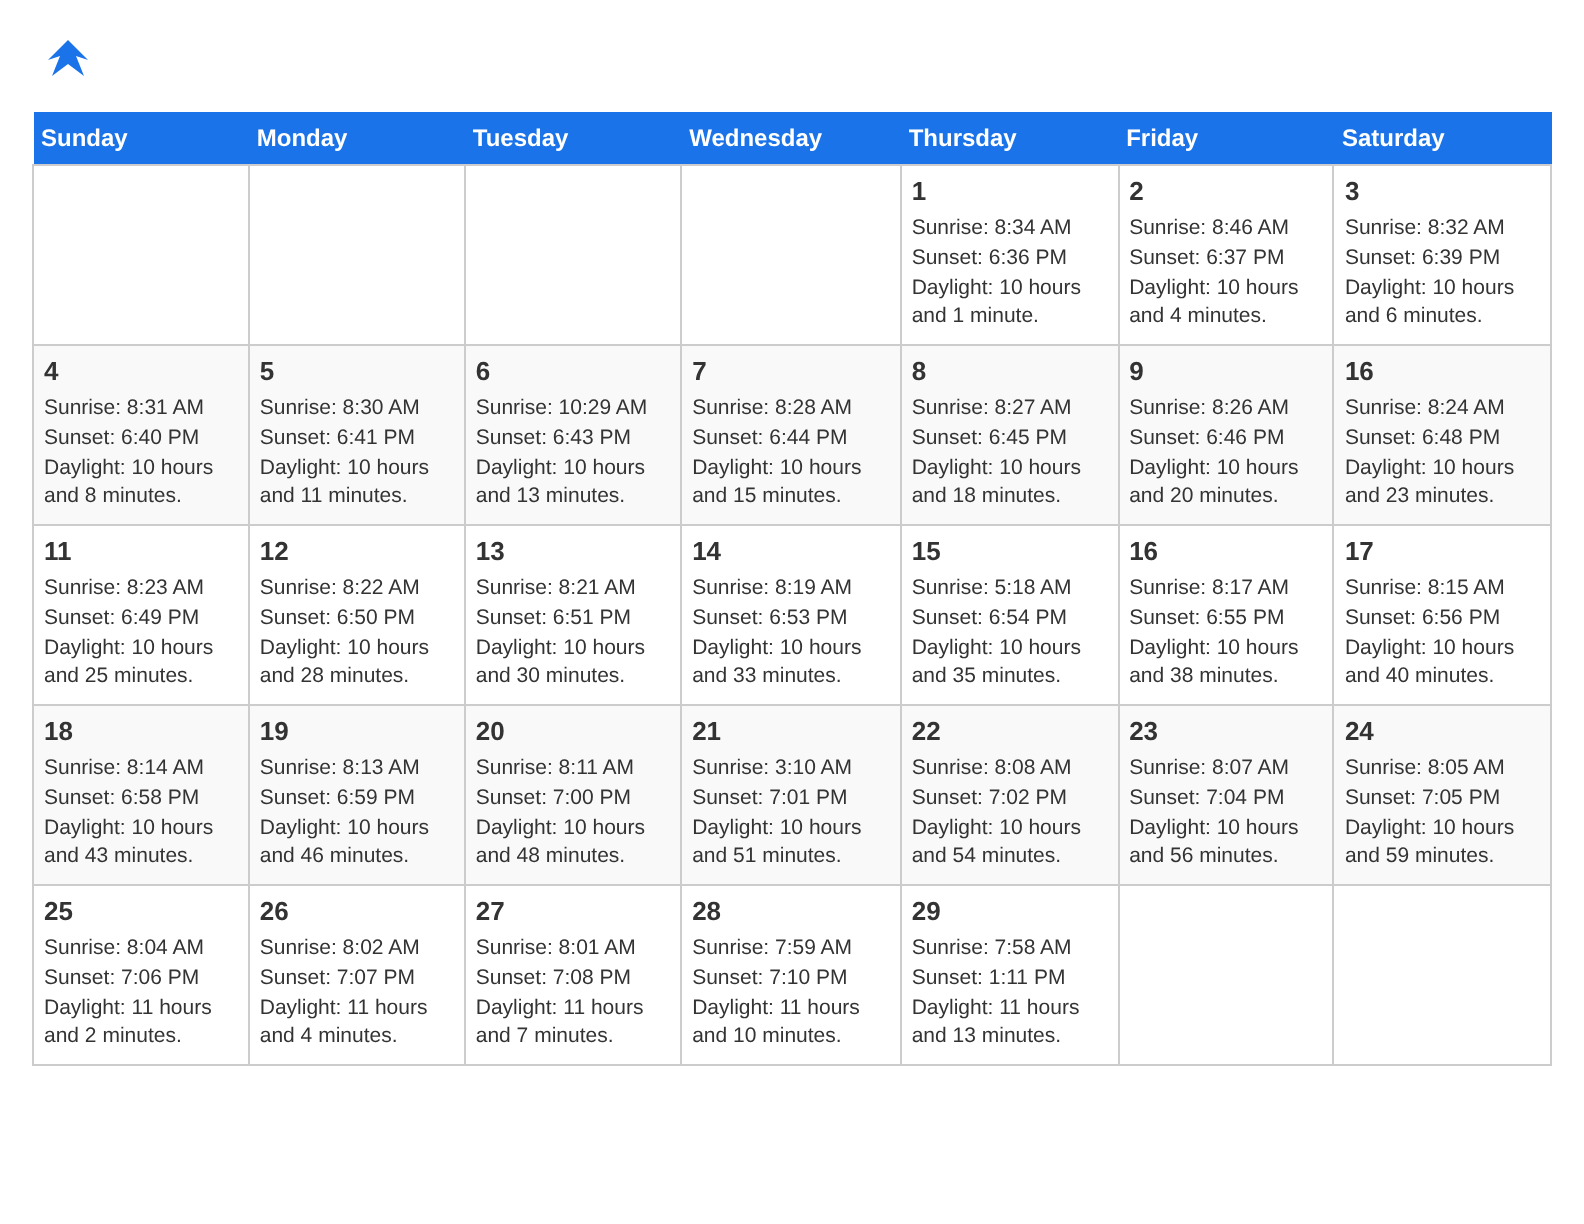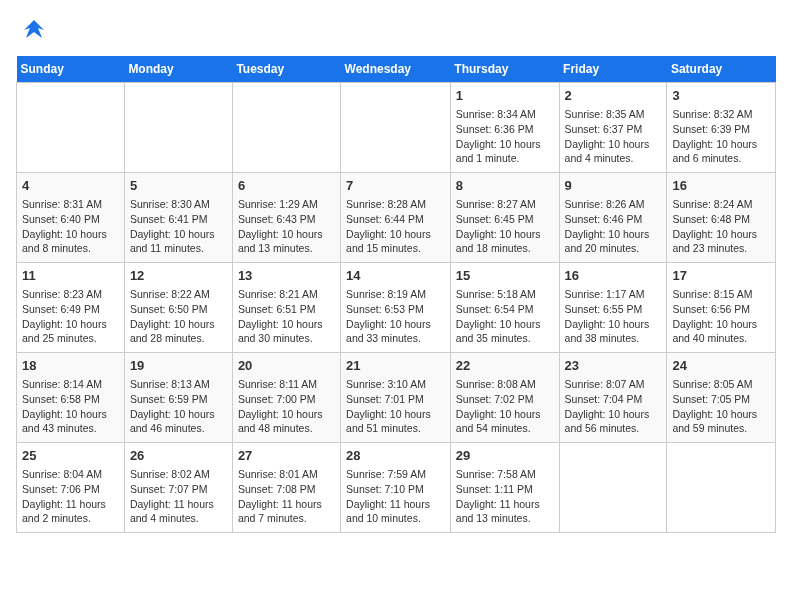--- a/index.html
+++ b/index.html
@@ -124,21 +124,21 @@
         <td class="empty-cell"></td>
         <td class="empty-cell"></td>
         <td>
           <span class="day-number">1</span>
           <div>Sunrise: 8:34 AM</div>
           <div>Sunset: 6:36 PM</div>
           <div>Daylight: 10 hours and 1 minute.</div>
         </td>
         <td>
           <span class="day-number">2</span>
-          <div>Sunrise: 8:35 AM</div>
+          <div>Sunrise: 8:46 AM</div>
           <div>Sunset: 6:37 PM</div>
           <div>Daylight: 10 hours and 4 minutes.</div>
         </td>
         <td>
           <span class="day-number">3</span>
           <div>Sunrise: 8:32 AM</div>
           <div>Sunset: 6:39 PM</div>
           <div>Daylight: 10 hours and 6 minutes.</div>
         </td>
       </tr>
@@ -150,21 +150,21 @@
           <div>Daylight: 10 hours and 8 minutes.</div>
         </td>
         <td>
           <span class="day-number">5</span>
           <div>Sunrise: 8:30 AM</div>
           <div>Sunset: 6:41 PM</div>
           <div>Daylight: 10 hours and 11 minutes.</div>
         </td>
         <td>
           <span class="day-number">6</span>
-          <div>Sunrise: 1:29 AM</div>
+          <div>Sunrise: 10:29 AM</div>
           <div>Sunset: 6:43 PM</div>
           <div>Daylight: 10 hours and 13 minutes.</div>
         </td>
         <td>
           <span class="day-number">7</span>
           <div>Sunrise: 8:28 AM</div>
           <div>Sunset: 6:44 PM</div>
           <div>Daylight: 10 hours and 15 minutes.</div>
         </td>
         <td>
@@ -212,21 +212,21 @@
           <div>Daylight: 10 hours and 33 minutes.</div>
         </td>
         <td>
           <span class="day-number">15</span>
           <div>Sunrise: 5:18 AM</div>
           <div>Sunset: 6:54 PM</div>
           <div>Daylight: 10 hours and 35 minutes.</div>
         </td>
         <td>
           <span class="day-number">16</span>
-          <div>Sunrise: 1:17 AM</div>
+          <div>Sunrise: 8:17 AM</div>
           <div>Sunset: 6:55 PM</div>
           <div>Daylight: 10 hours and 38 minutes.</div>
         </td>
         <td>
           <span class="day-number">17</span>
           <div>Sunrise: 8:15 AM</div>
           <div>Sunset: 6:56 PM</div>
           <div>Daylight: 10 hours and 40 minutes.</div>
         </td>
       </tr>

